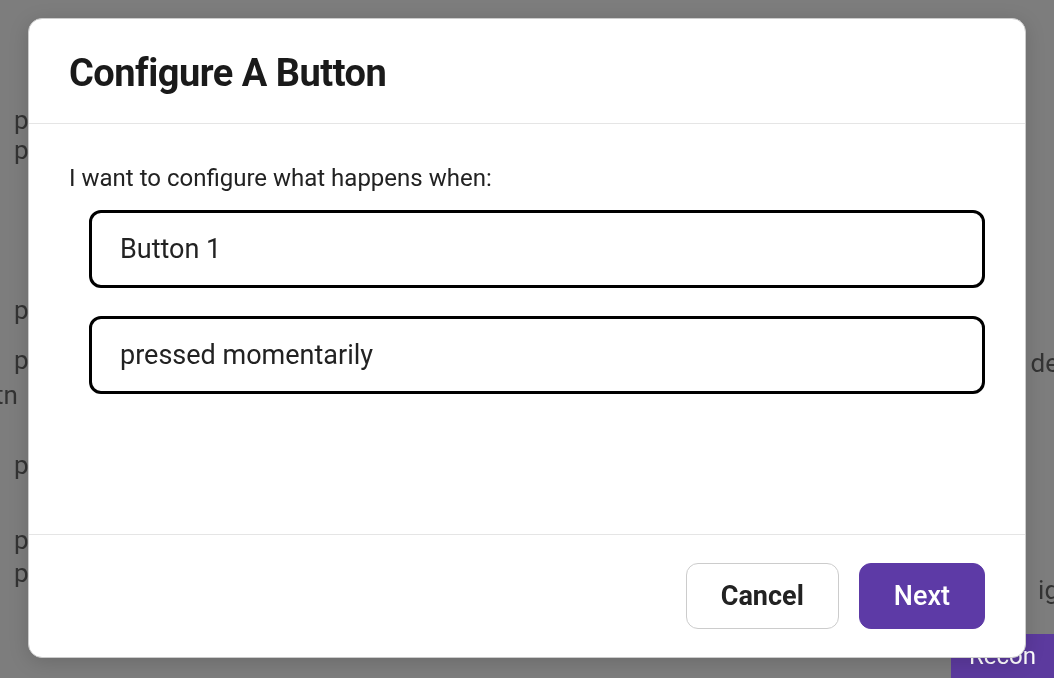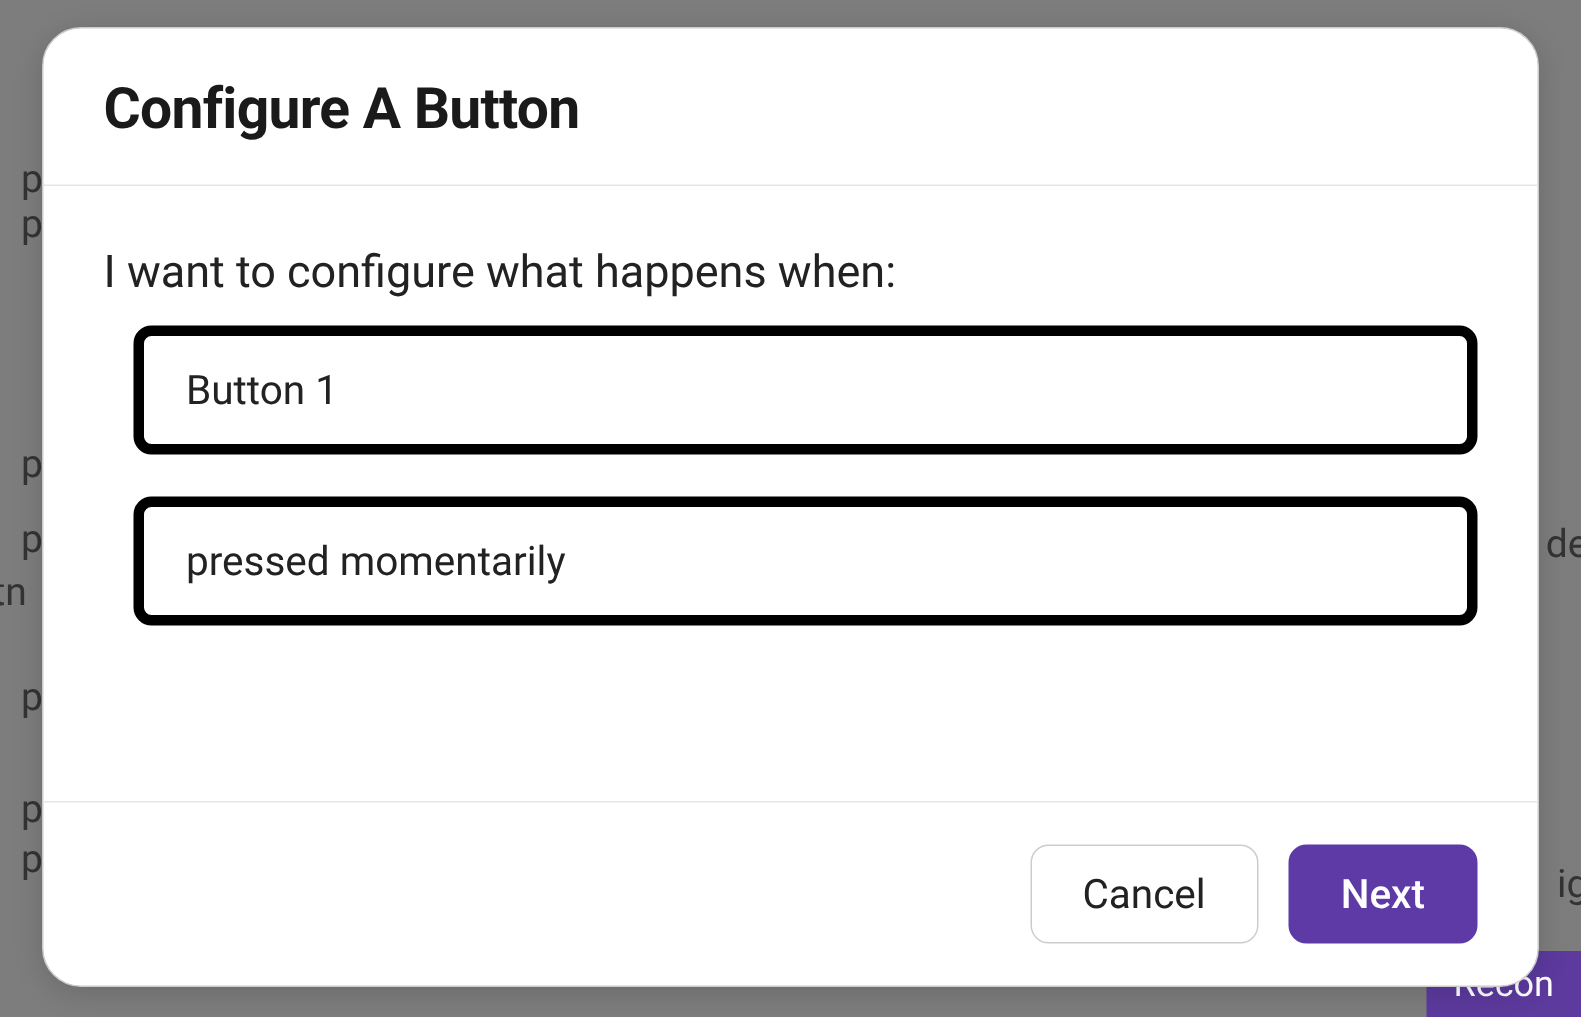--- a/index.html
+++ b/index.html
@@ -51,21 +51,21 @@
       font-size: 24px;
       border-top-left-radius: 4px;
     }
     
     .modal {
       position: absolute;
       top: 18px;
       left: 28px;
       right: 28px;
       background: white;
-      border-radius: 26px;
+      border-radius: 14px;
       border: 1px solid #ccc;
       box-shadow: 0 4px 20px rgba(0,0,0,0.15);
       min-height: 640px;
       display: flex;
       flex-direction: column;
     }
     
     .modal-header {
       padding: 32px 40px 28px 40px;
       border-bottom: 1px solid #e5e5e5;
@@ -77,33 +77,33 @@
       color: #1a1a1a;
       letter-spacing: -0.5px;
     }
     
     .modal-body {
       padding: 40px 40px 40px 40px;
       flex: 1;
     }
     
     .label {
-      font-size: 30px;
+      font-size: 24px;
       color: #222;
       margin-bottom: 18px;
       font-weight: 400;
     }
     
     .select-box {
       width: calc(100% - 20px);
       margin-left: 20px;
       padding: 20px 28px;
       font-size: 27px;
       color: #222;
-      border: 7px solid #000000;
+      border: 3px solid #000000;
       border-radius: 12px;
       background: white;
       cursor: pointer;
       text-align: left;
       font-family: inherit;
       margin-bottom: 28px;
     }
     
     .select-box:last-of-type {
       margin-bottom: 18px;
@@ -116,21 +116,21 @@
       justify-content: flex-end;
       gap: 20px;
     }
     
     .btn {
       font-size: 27px;
       padding: 16px 34px;
       border-radius: 12px;
       cursor: pointer;
       font-family: inherit;
-      font-weight: 400;
+      font-weight: 700;
     }
     
     .btn-secondary {
       background: white;
       border: 1px solid #ccc;
       color: #222;
     }
     
     .btn-primary {
       background: #5d3aa6;

